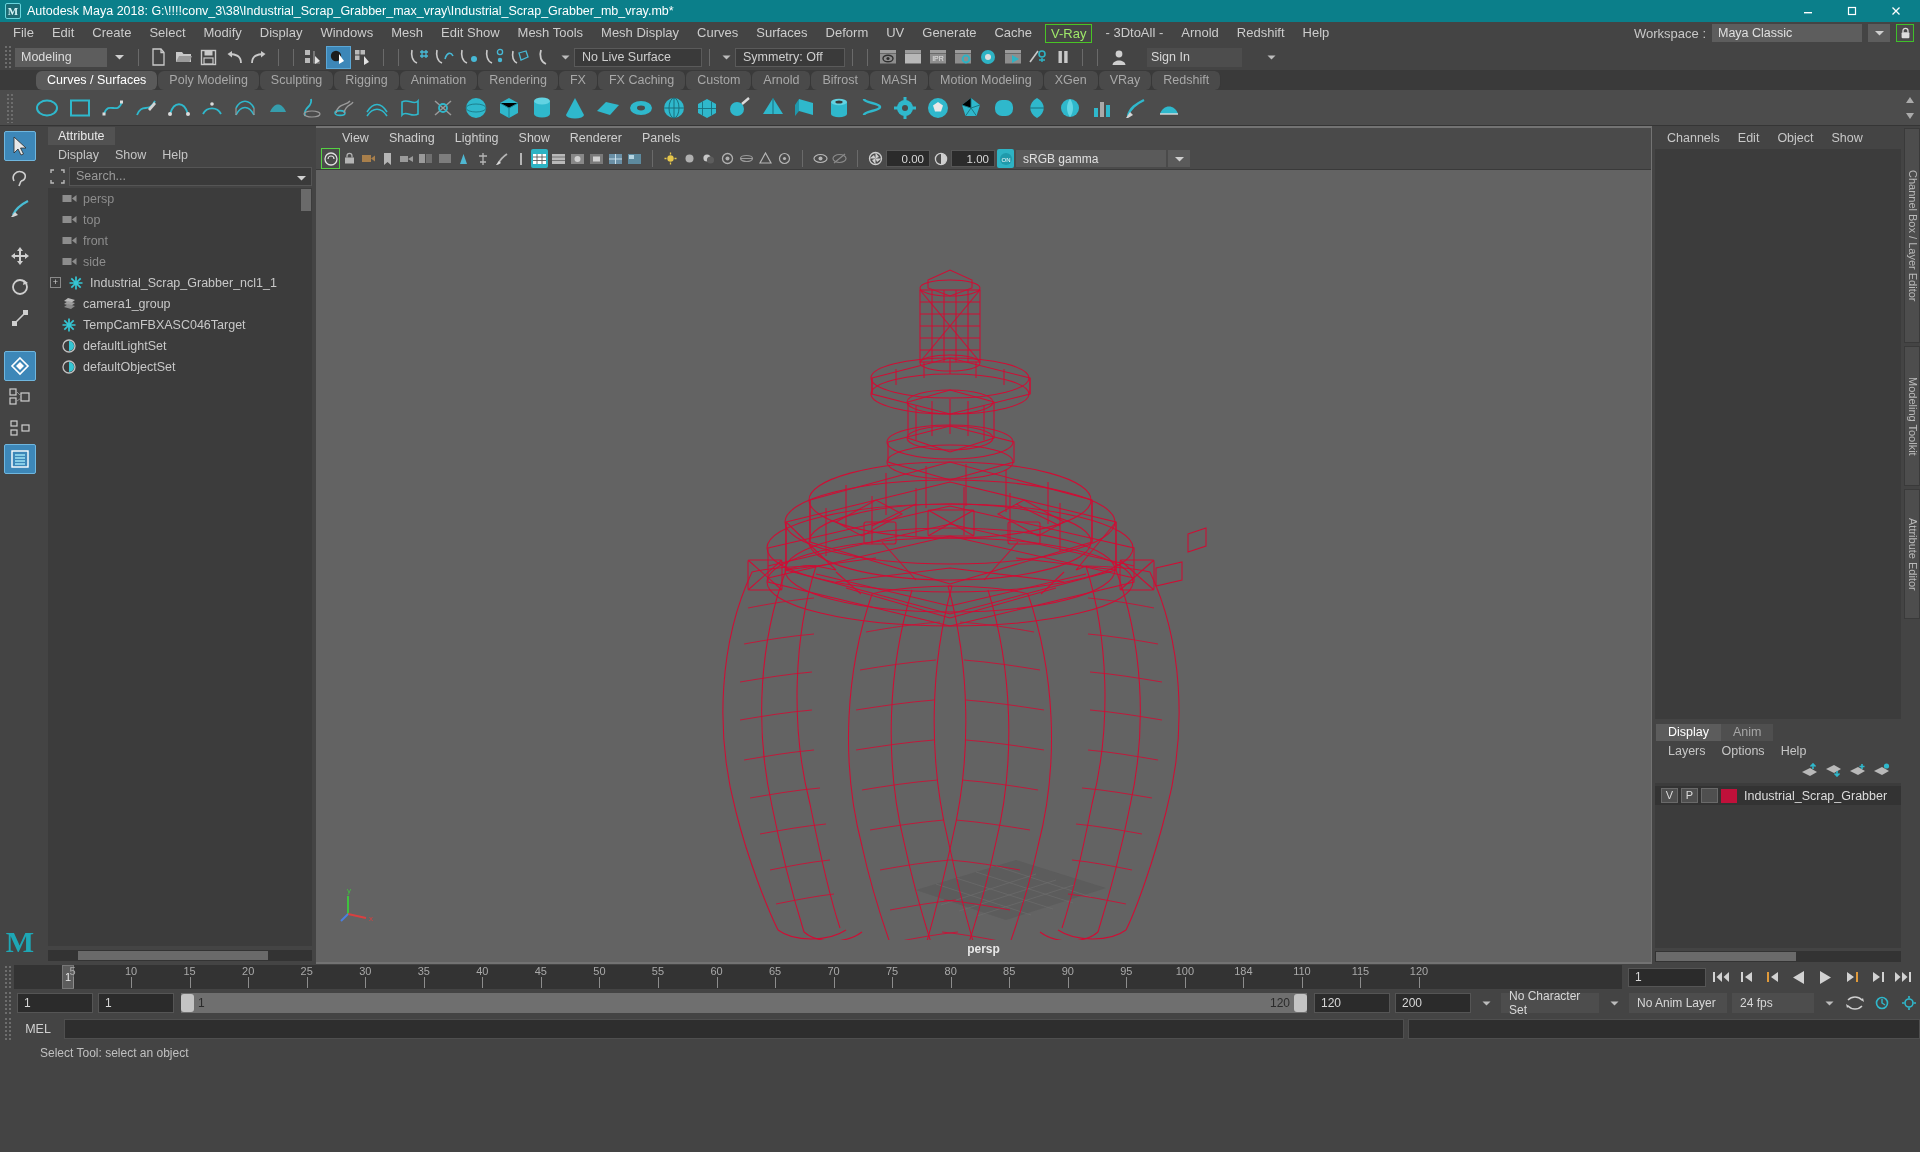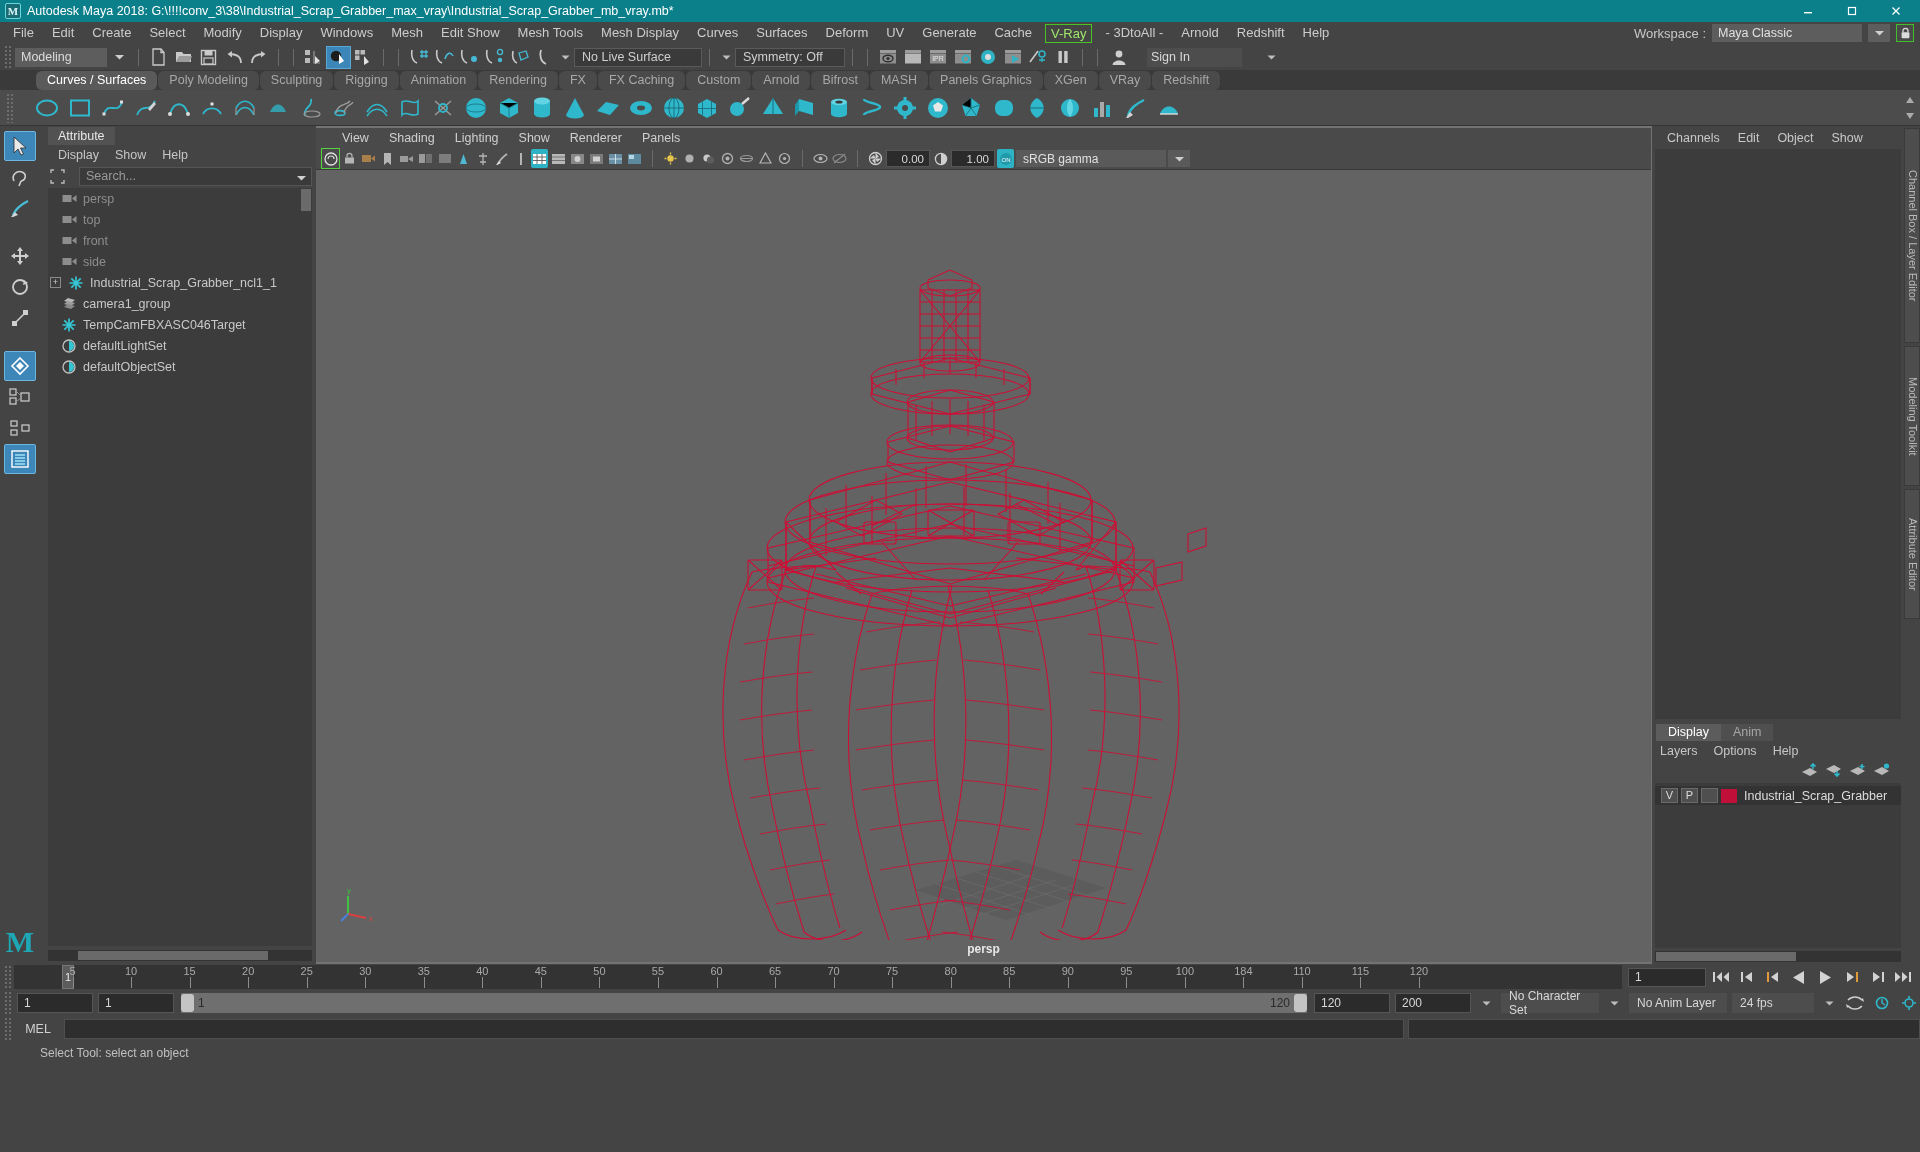--- a/index.html
+++ b/index.html
@@ -133,21 +133,21 @@
 
   
   .outliner { width:276px; background:#444444; display:flex; flex-direction:column; }
   .panel-tabs { height:19px; display:flex; align-items:flex-end; padding-left:8px; }
   .panel-tab {
     height:18px; line-height:18px; padding:0 10px; font-size:12.5px;
     background:#525252; color:#e8e8e8;
   }
   .panel-menu { height:20px; display:flex; align-items:center; padding-left:10px; gap:0; background:#444; }
   .panel-menu span { padding:0 8px; font-size:12.5px; color:#c6c6c6; }
-  .search-row { height:22px; display:flex; align-items:center; padding:1px 4px 1px 8px; gap:13px; }
+  .search-row { height:22px; display:flex; align-items:center; padding:1px 4px 1px 8px; gap:3px; }
   .search-ico { width:18px; height:18px; display:flex; align-items:center; justify-content:center;}
   .search-input {
     flex:1; height:19px; background:#3a3a3a; border:1px solid #555; color:#9a9a9a;
     font-size:12.5px; display:flex; align-items:center; padding-left:6px; position:relative;
   }
   .search-arrow { position:absolute; right:4px; top:3px; }
   .outliner-body {
     flex:1; background:#3c3c3c; margin:1px 4px 4px 8px; position:relative; overflow:hidden;
   }
   .ol-row { height:21px; display:flex; align-items:center; font-size:12.5px; padding-left:12px; gap:5px; }
@@ -190,21 +190,21 @@
   .axis-gizmo { position:absolute; left:22px; bottom:38px; width:40px; height:40px; }
 
   
   .rightcol { width:252px; background:#444444; display:flex; flex-direction:column; padding-top:2px; }
   .cb-menu { height:20px; display:flex; align-items:center; padding-left:6px; }
   .cb-menu span { padding:0 9px; font-size:12.5px; color:#c8c8c8; }
   .cb-body { height:570px; background:#3c3c3c; margin:1px 3px 0 3px; }
   .layer-tabs { height:18px; display:flex; align-items:flex-end; padding-left:4px; margin-top:4px; }
   .layer-tab { height:17px; line-height:17px; padding:0 12px; font-size:12.5px; background:#4f4f4f; color:#a6a6a6; }
   .layer-tab.active { background:#5c5c5c; color:#ffffff; }
-  .layer-menu { height:20px; display:flex; align-items:center; padding-left:0; }
+  .layer-menu { height:20px; display:flex; align-items:center; padding-left:8px; }
   .layer-menu span { padding:0 8px; font-size:12.5px; color:#c6c6c6; }
   .layer-icons { height:20px; display:flex; align-items:center; justify-content:flex-end; gap:7px; padding-right:14px; }
   .layer-list { flex:1; background:#3c3c3c; margin:2px 3px 0 3px; padding-top:3px; }
   .layer-row { height:19px; display:flex; align-items:center; gap:3px; padding-left:6px; background:#333333; }
   .lbox { width:17px; height:15px; background:#4f4f4f; border:1px solid #6a6a6a; font-size:11px;
           color:#dcdcdc; text-align:center; line-height:13px; }
   .lswatch { width:16px; height:14px; }
   .layer-name { font-size:12.5px; color:#dcdcdc; margin-left:4px; }
   .right-hscroll { height:11px; margin:3px 3px 2px 3px; background:#333; position:relative; }
   .right-hscroll-thumb { position:absolute; left:1px; top:1px; height:9px; width:140px; background:#6a6a6a; }
@@ -534,21 +534,21 @@
     <div class="shelf-tab">Sculpting</div>
     <div class="shelf-tab">Rigging</div>
     <div class="shelf-tab">Animation</div>
     <div class="shelf-tab">Rendering</div>
     <div class="shelf-tab">FX</div>
     <div class="shelf-tab">FX Caching</div>
     <div class="shelf-tab">Custom</div>
     <div class="shelf-tab">Arnold</div>
     <div class="shelf-tab">Bifrost</div>
     <div class="shelf-tab">MASH</div>
-    <div class="shelf-tab">Panels Graphics</div>
+    <div class="shelf-tab">Motion Modeling</div>
     <div class="shelf-tab">XGen</div>
     <div class="shelf-tab">VRay</div>
     <div class="shelf-tab">Redshift</div>
   </div>
 
   <div class="shelfrow">
     <div class="shelf-grip"></div>
     <div class="shelf-icon">
       <svg width="24" height="24" viewBox="0 0 24 24">
           <ellipse cx="12" cy="12" rx="10" ry="7.5" fill="none" stroke="#2fb8cc" stroke-width="2"></ellipse>

